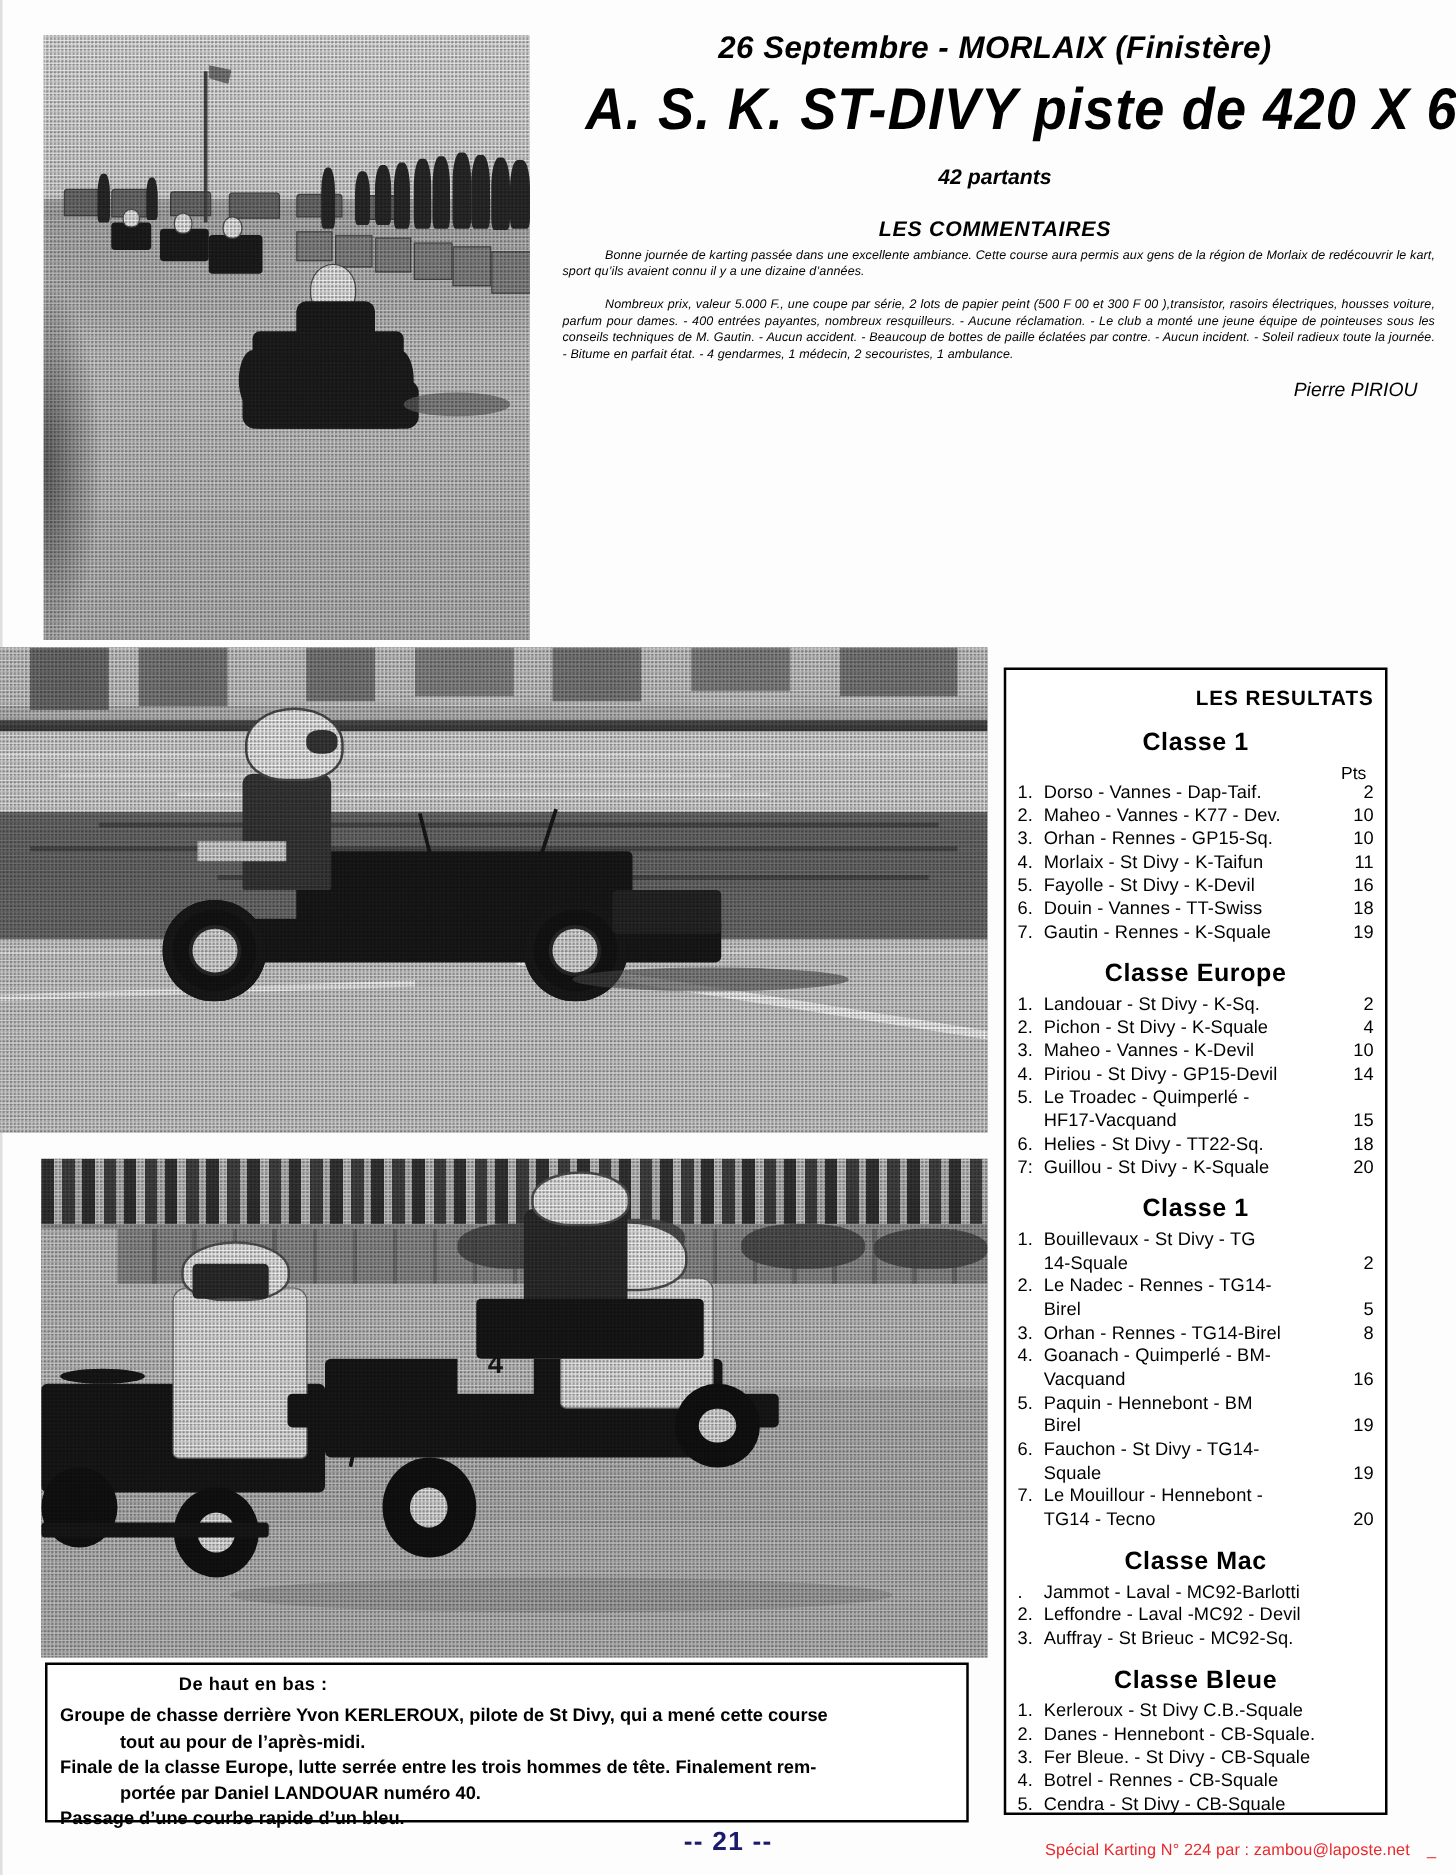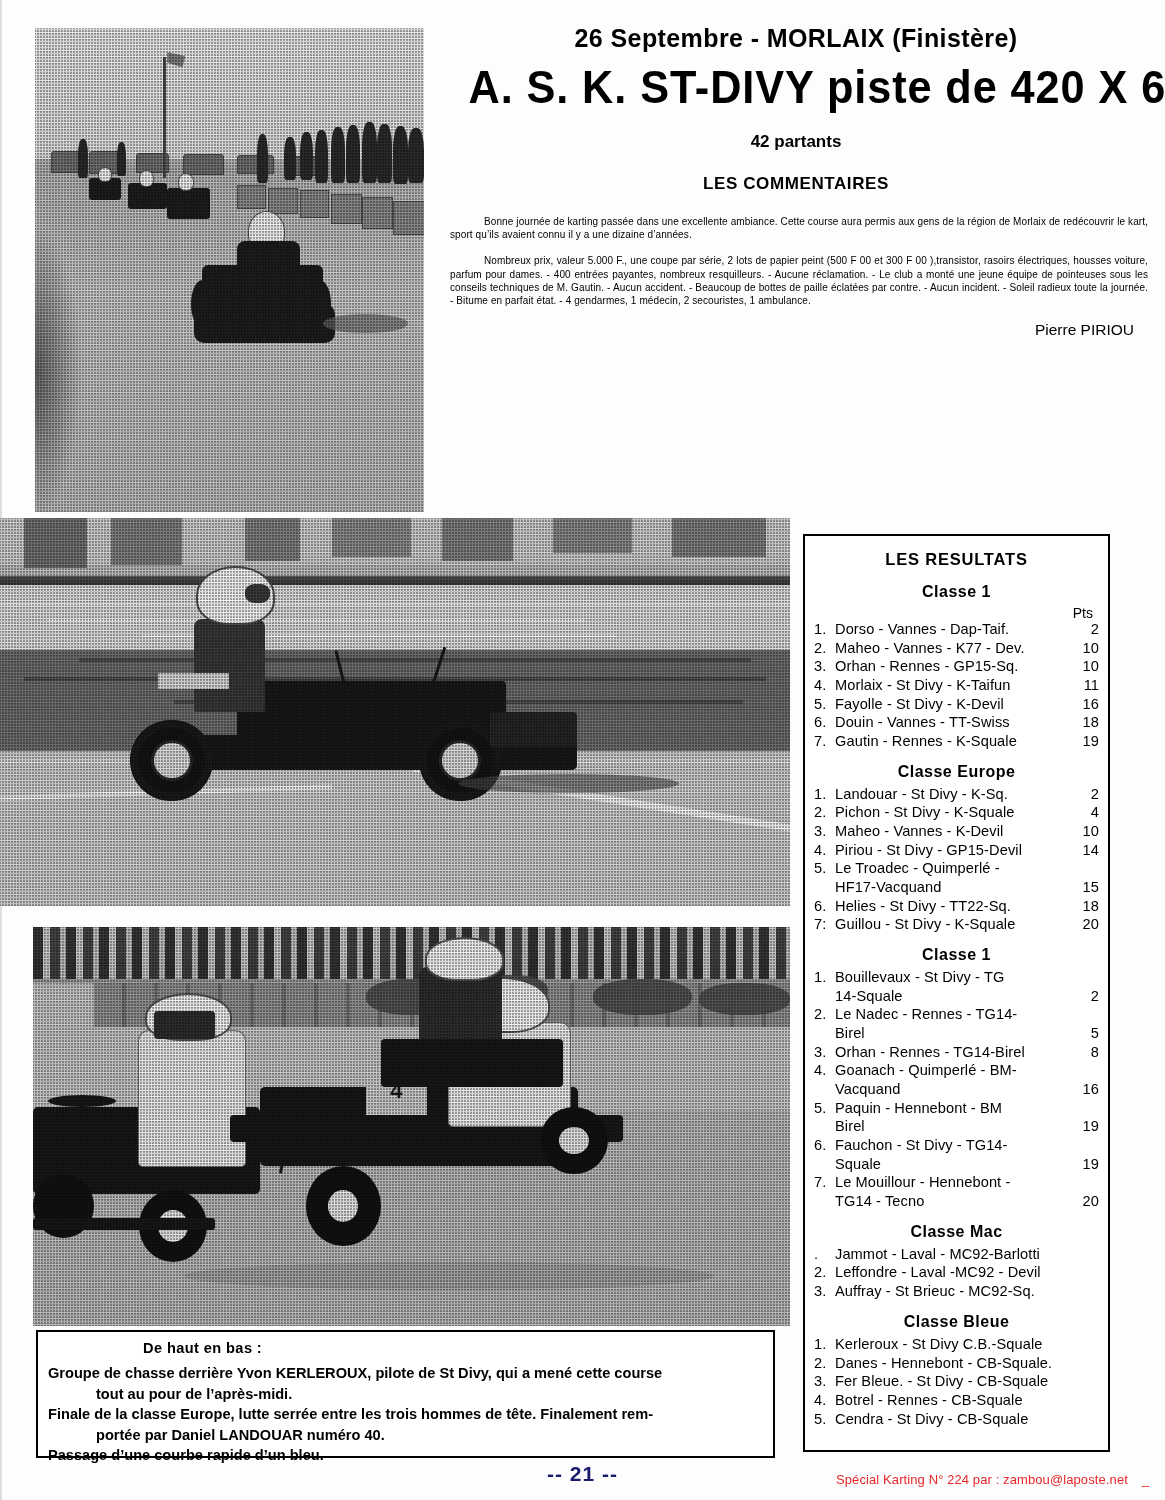--- a/index.html
+++ b/index.html
@@ -183,20 +183,21 @@
     position: absolute; background: #c9c9c9; color: #1a1a1a;
     font-family: "Liberation Sans", sans-serif; font-weight: bold;
     display: flex; align-items: center; justify-content: center;
   }
 
   
   .headcol {
     position: absolute;
     left: 440px; top: 24px; width: 712px;
     text-align: center;
+    font-style: italic;
   }
   .dateline {
     font-size: 25px; font-weight: bold; letter-spacing: .4px;
     margin: 0 0 6px 0;
   }
   .bigtitle {
     font-family: "Liberation Sans Narrow", "Liberation Sans", sans-serif;
     font-size: 47px; font-weight: bold;
     transform: scaleX(.92);
     letter-spacing: 1px;
@@ -204,21 +205,21 @@
     white-space: nowrap;
   }
   .partants {
     font-size: 17px; font-weight: bold; margin: 0 0 22px 0;
   }
   .officials {
     font-size: 15.5px; margin: 0 0 24px 0; letter-spacing: .3px;
   }
   .comm-head {
     font-size: 17px; font-weight: bold; letter-spacing: .6px;
-    margin: 0 0 21px 0;
+    margin: 0 0 4px 0;
   }
   .bodytext {
     text-align: justify;
     font-size: 10px;
     line-height: 1.32;
     letter-spacing: .1px;
     margin: 0 0 13px 0;
     padding: 0 4px 0 10px;
   }
   .bodytext.indent { text-indent: 34px; }
@@ -233,28 +234,28 @@
   .results {
     position: absolute;
     left: 803px; top: 534px;
     width: 307px; height: 918px;
     border: 2.5px solid #000;
     background: #fff;
     box-sizing: border-box;
     padding: 10px 9px 8px 9px;
   }
   .res-title {
-    text-align: center;
+    text-align: right;
     font-size: 16.5px; font-weight: bold;
     letter-spacing: .8px;
     margin: 4px 0 14px 0;
   }
   .cls-head {
     text-align: center;
-    font-size: 16px; font-weight: bold;
+    font-size: 20px; font-weight: bold;
     letter-spacing: .5px;
     margin: 12px 0 4px 0;
   }
   .pts-label {
     text-align: right;
     font-size: 14px;
     padding-right: 6px;
     margin: 0 0 -1px 0;
   }
   table.res {

